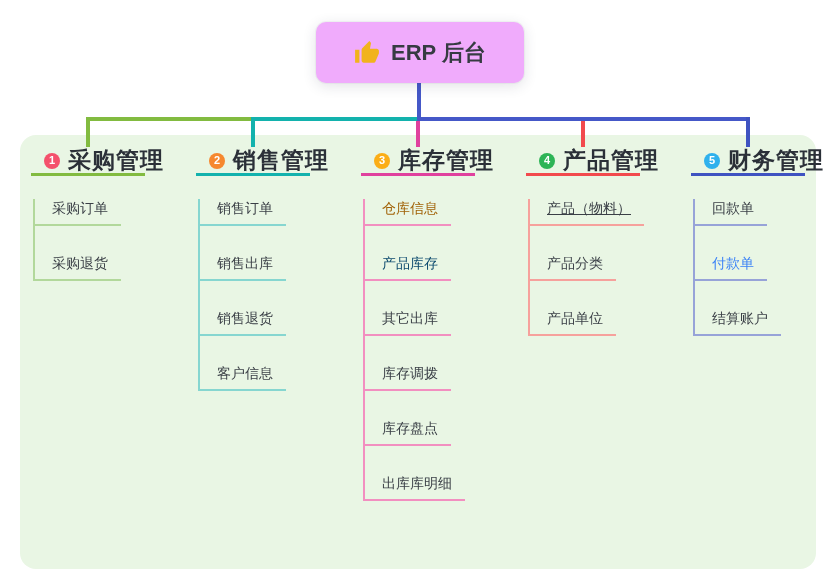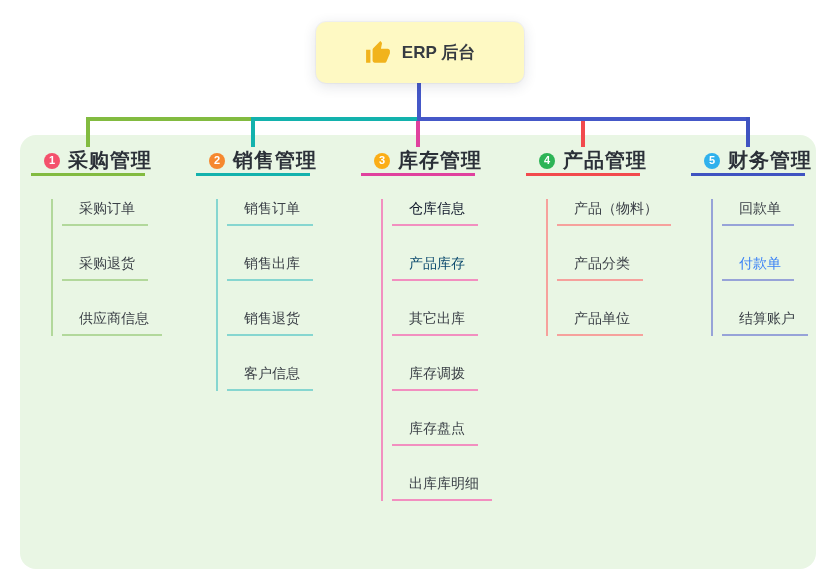--- a/index.html
+++ b/index.html
@@ -17,35 +17,35 @@
   .bus-teal  { left:251px; top:117px; width:168px; height:4px; }
   .bus-blue  { left:417px; top:117px; width:333px; height:4px; }
   .drop-1 { left:86px;  top:117px; width:4px; height:30px; }
   .drop-2 { left:251px; top:117px; width:4px; height:30px; }
   .drop-3 { left:416px; top:121px; width:4px; height:26px; }
   .drop-4 { left:581px; top:121px; width:4px; height:26px; }
   .drop-5 { left:746px; top:117px; width:4px; height:30px; }
 
   
   .root { position:absolute; left:316px; top:22px; width:208px; height:61px;
-          background:#fef9c3; border-radius:10px;
+          background:#f0abfc; border-radius:10px;
           box-shadow:0 3px 14px rgba(40,50,70,.14), 0 0 0 1px rgba(40,50,70,.04);
           display:flex; align-items:center; justify-content:center; gap:11px;
-          font-size:17px; font-weight:600; cursor:default; }
+          font-size:22px; font-weight:600; cursor:default; }
   .root svg { width:26px; height:26px; flex:none; }
 
   
   .branch { position:absolute; top:148px; width:114px; }
   .btitle { display:flex; align-items:center; gap:8px; height:28px;
             padding-left:13px; border-bottom:3px solid; white-space:nowrap; }
   .badge  { width:16px; height:16px; border-radius:50%; flex:none;
             display:flex; align-items:center; justify-content:center;
             color:#fff; font-size:11px; font-weight:700; line-height:1; }
-  .blabel { font-size:20px; font-weight:600; letter-spacing:1px; white-space:nowrap;text-align:right; }
-  .kids   { margin-left:20px; border-left:2px solid;padding-left:9px; }
+  .blabel { font-size:23px; font-weight:600; letter-spacing:1px; white-space:nowrap;text-align:right; }
+  .kids   { margin-left:2px; border-left:2px solid; }
   .kid    { display:table; padding:0 13px 7px 17px; border-bottom:2px solid;
             font-size:14px; line-height:18px; white-space:nowrap; margin-top:28px; }
   .kid:first-child { margin-top:23px; }
 </style>
 </head>
 <body>
 
 <div class="stage">
 
   <div class="panel" style="background-color: rgb(233, 246, 228);"></div>
@@ -69,56 +69,55 @@
 
   <div>
       <div class="branch" style="left: 31px;">
         <div class="btitle" style="border-bottom-color: rgb(130, 187, 64);">
           <span class="badge" style="background-color: rgb(244, 81, 108);">1</span>
           <span class="blabel" style="color: rgb(43, 48, 56);">采购管理</span>
         </div>
         <div class="kids" style="border-left-color: rgb(178, 216, 155);">
           <div class="kid" style="border-bottom-color: rgb(178, 216, 155); color: rgb(58, 63, 70);">采购订单</div>
           <div class="kid" style="border-bottom-color: rgb(178, 216, 155); color: rgb(58, 63, 70);">采购退货</div>
-          <div class="kid" style="border-bottom-color: rgb(178, 216, 155); color: rgb(58, 63, 70);">供应商信息</div>
         </div>
       </div>
       <div class="branch" style="left: 196px;">
         <div class="btitle" style="border-bottom-color: rgb(19, 178, 173);">
           <span class="badge" style="background-color: rgb(246, 136, 47);">2</span>
           <span class="blabel" style="color: rgb(43, 48, 56);">销售管理</span>
         </div>
         <div class="kids" style="border-left-color: rgb(134, 214, 208);">
           <div class="kid" style="border-bottom-color: rgb(134, 214, 208); color: rgb(58, 63, 70);">销售订单</div>
           <div class="kid" style="border-bottom-color: rgb(134, 214, 208); color: rgb(58, 63, 70);">销售出库</div>
           <div class="kid" style="border-bottom-color: rgb(134, 214, 208); color: rgb(58, 63, 70);">销售退货</div>
           <div class="kid" style="border-bottom-color: rgb(134, 214, 208); color: rgb(58, 63, 70);">客户信息</div>
         </div>
       </div>
       <div class="branch" style="left: 361px;">
         <div class="btitle" style="border-bottom-color: rgb(224, 65, 158);">
           <span class="badge" style="background-color: rgb(251, 174, 23);">3</span>
           <span class="blabel" style="color: rgb(43, 48, 56);">库存管理</span>
         </div>
         <div class="kids" style="border-left-color: rgb(242, 143, 192);">
-          <div class="kid" style="border-bottom-color: rgb(242, 143, 192); color: #0f172a;">仓库信息</div>
+          <div class="kid" style="border-bottom-color: rgb(242, 143, 192); color: #a16207;">仓库信息</div>
           <div class="kid" style="border-bottom-color: rgb(242, 143, 192); color: #0c4a6e;">产品库存</div>
           <div class="kid" style="border-bottom-color: rgb(242, 143, 192); color: rgb(58, 63, 70);">其它出库</div>
           <div class="kid" style="border-bottom-color: rgb(242, 143, 192); color: rgb(58, 63, 70);">库存调拨</div>
           <div class="kid" style="border-bottom-color: rgb(242, 143, 192); color: rgb(58, 63, 70);">库存盘点</div>
           <div class="kid" style="border-bottom-color: rgb(242, 143, 192); color: rgb(58, 63, 70);">出库库明细</div>
         </div>
       </div>
       <div class="branch" style="left: 526px;">
         <div class="btitle" style="border-bottom-color: rgb(242, 74, 77);">
           <span class="badge" style="background-color: rgb(45, 180, 86);">4</span>
           <span class="blabel" style="color: rgb(43, 48, 56);">产品管理</span>
         </div>
         <div class="kids" style="border-left-color: rgb(246, 161, 156);">
-          <div class="kid" style="border-bottom-color: rgb(246, 161, 156); color: rgb(58, 63, 70);">产品（物料）</div>
+          <div class="kid" style="border-bottom-color: rgb(246, 161, 156); color: rgb(58, 63, 70); text-decoration: underline;">产品（物料）</div>
           <div class="kid" style="border-bottom-color: rgb(246, 161, 156); color: rgb(58, 63, 70);">产品分类</div>
           <div class="kid" style="border-bottom-color: rgb(246, 161, 156); color: rgb(58, 63, 70);">产品单位</div>
         </div>
       </div>
       <div class="branch" style="left: 691px;">
         <div class="btitle" style="border-bottom-color: rgb(63, 83, 193);">
           <span class="badge" style="background-color: rgb(47, 177, 237);">5</span>
           <span class="blabel" style="color: rgb(43, 48, 56); font-family: Liberation Mono, monospace;">财务管理</span>
         </div>
         <div class="kids" style="border-left-color: rgb(151, 163, 216);">

